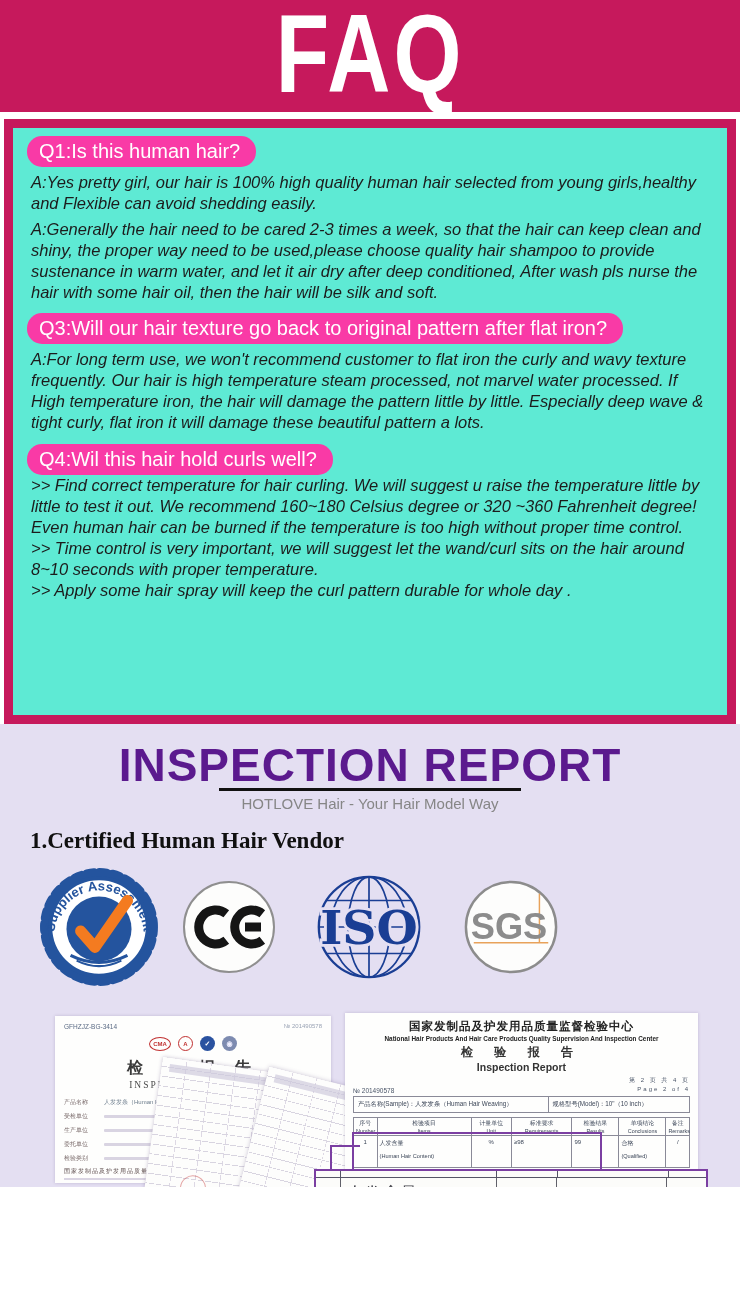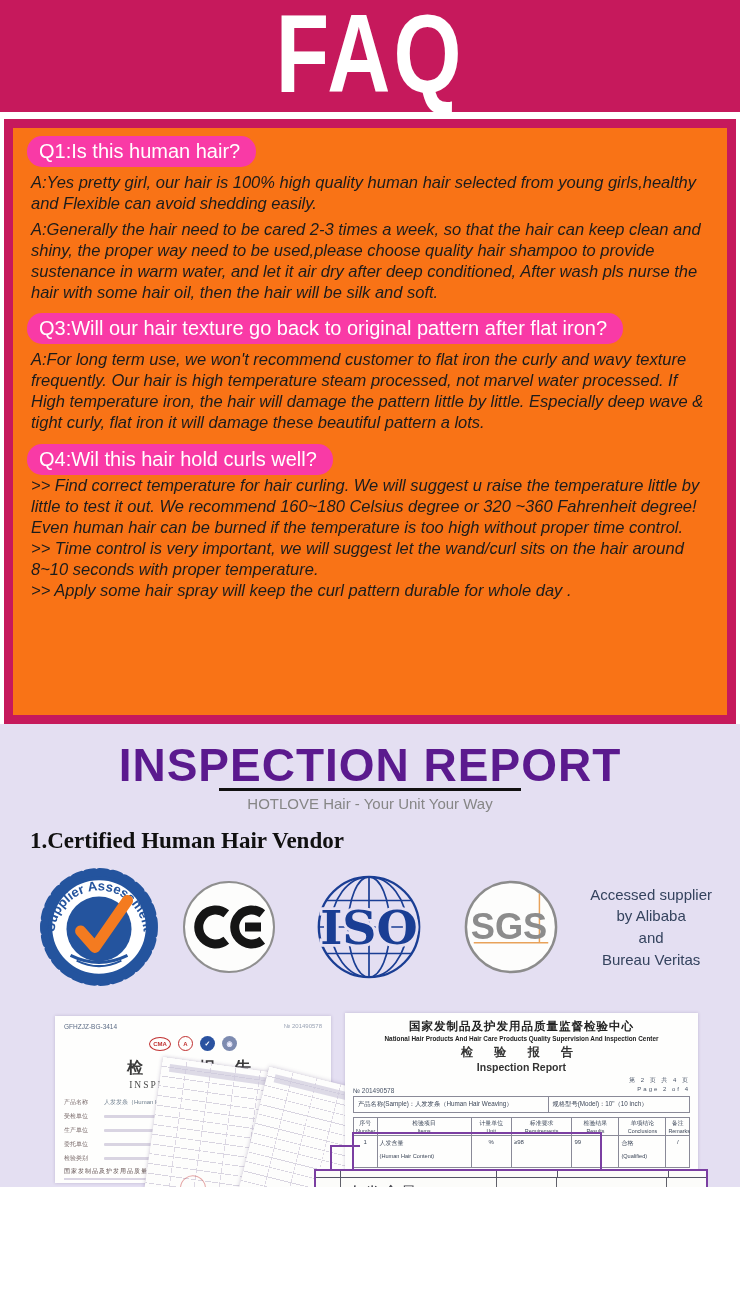--- a/index.html
+++ b/index.html
@@ -6,21 +6,21 @@
   html,body { background:#ffffff; }
   body { font-family: "Liberation Sans", sans-serif; }
   #page { width: 740px; height: 1187px; margin: 0 auto; position: relative; overflow: hidden; background:#fff; }
 
   
   .faq-banner { height: 112px; background: #c6195c; display:flex; align-items:center; justify-content:center; overflow:hidden; }
   .faq-title { color:#fff; font-weight:bold; font-size:112px; line-height:100px; letter-spacing:4px; transform:scaleX(0.78); transform-origin:center; margin-top:-4px; }
   .banner-gap { height:7px; background:#fff; }
 
   
-  .faq-box { margin:0 4px; height:605px; border:9px solid #c6195c; background:#f97316; overflow:hidden; }
+  .faq-box { margin:0 4px; height:605px; border:9px solid #c6195c; background:#5eead4; overflow:hidden; }
   .pill { display:inline-block; margin:10px 0 0 14px; background:#f93aa6; color:#fff; font-size:20px; line-height:24px; padding:3px 16px 4px 12px; border-radius:15px; }
   .pill.q1 { margin-top:8px; }
   .ans { font-size:16.5px; color:#1c1c1c; line-height:21px; margin:5px 12px 0 18px;font-style:italic; }
   .ans.gap-top { margin-top:16px; }
   .ans.tight { margin-top:0; }
   .ans.first-tip { margin-top:5px; }
 
   
   .inspection { height:575px; background:#e4dff2; overflow:hidden; }
   .insp-title { text-align:center; margin-top:16px; font-size:46px; font-weight:bold; color:#5b1a8e; letter-spacing:1px; line-height:50px; }
@@ -128,21 +128,21 @@
       <div class="pill" style="margin-top:11px;">Q4:Wil this hair hold curls well?</div>
       <p class="ans tight">&gt;&gt; Find correct temperature for hair curling. We will suggest u raise the temperature little by little to test it out. We recommend 160~180 Celsius degree or 320 ~360 Fahrenheit degree! Even human hair can be burned if the temperature is too high without proper time control.</p>
       <p class="ans tight">&gt;&gt; Time control is very important, we will suggest let the wand/curl sits on the hair around 8~10 seconds with proper temperature.</p>
       <p class="ans tight">&gt;&gt; Apply some hair spray will keep the curl pattern durable for whole day .</p>
     </div>
   </div>
 
   <section class="inspection">
     <h1 class="insp-title">INSPECTION REPORT</h1>
     <div class="insp-underline"></div>
-    <div class="insp-subtitle">HOTLOVE Hair - Your Unit Your Way</div>
+    <div class="insp-subtitle">HOTLOVE Hair - Your Hair Model Way</div>
 
     <h2 class="sec-heading">1.Certified Human Hair Vendor</h2>
 
     <div class="logo-row">
 
       <svg width="122" height="122" viewBox="0 0 120 120" xmlns="http://www.w3.org/2000/svg">
         <circle cx="60" cy="60" r="53" fill="none" stroke="#24549e" stroke-width="10" stroke-dasharray="7 5.5" stroke-linecap="round"></circle>
         <circle cx="60" cy="60" r="48" fill="#ffffff" stroke="#24549e" stroke-width="4"></circle>
         <path id="saArc" d="M 16,68 A 44,44 0 1 1 104,68" fill="none"></path>
         <text font-family="Liberation Sans, sans-serif" font-size="13" font-weight="bold" fill="#24549e">
@@ -175,26 +175,20 @@
       </svg>
       <span class="gap"></span>
 
       <svg width="98" height="98" viewBox="0 0 100 100" xmlns="http://www.w3.org/2000/svg">
         <circle cx="50" cy="50" r="46" fill="#fdfdfc" stroke="#8c8c8c" stroke-width="2.5"></circle>
         <line x1="12" y1="66" x2="88" y2="66" stroke="#e8a25a" stroke-width="1.5"></line>
         <line x1="79" y1="16" x2="79" y2="66" stroke="#e8a25a" stroke-width="1.5"></line>
         <text x="48" y="62" text-anchor="middle" font-family="Liberation Sans, sans-serif" font-weight="bold" font-size="37" fill="#8c8c8c">SGS</text>
       </svg>
 
-      <div class="accessed">
-        <div>Accessed supplier</div>
-        <div>by Alibaba</div>
-        <div>and</div>
-        <div>Bureau Veritas</div>
-      </div>
     </div>
 
 
     <div class="docs">
 
       <div class="doc-page left-page">
         <div class="lp-toprow">
           <span>GFHZJZ-BG-3414</span>
           <span class="lp-no">№ 201490578</span>
         </div>

